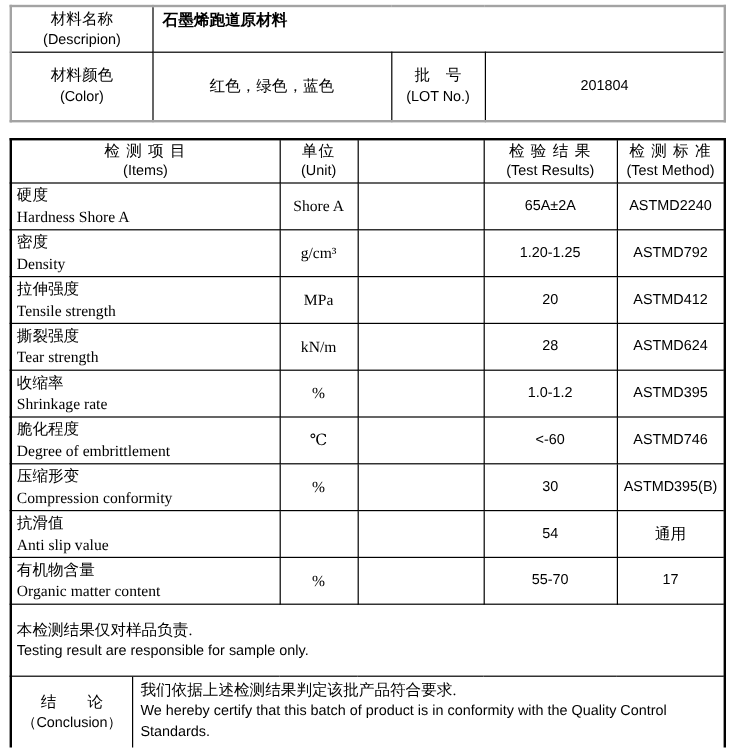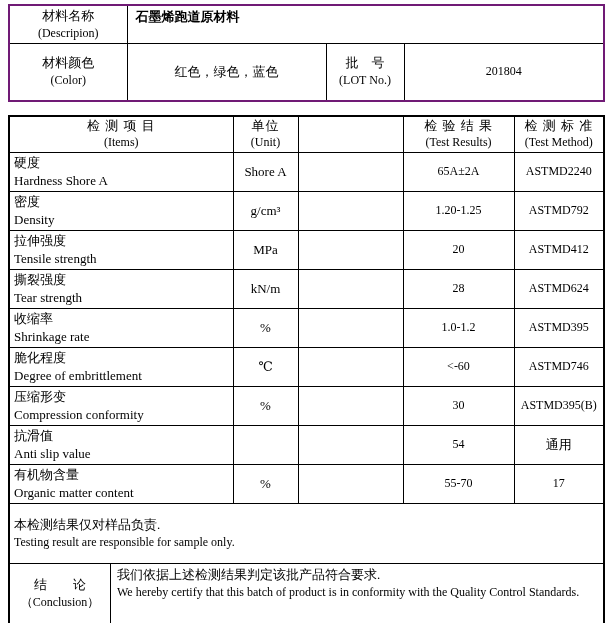--- a/index.html
+++ b/index.html
@@ -2,25 +2,25 @@
 <html><head>
 <meta charset="utf-8">
 <style>
   html,body{margin:0;padding:0;}
   body{
     width:611px;height:623px;background:#ffffff;color:#000;
     font-family:"Liberation Serif","DejaVu Serif",serif;
     overflow:hidden;
   }
   table{border-collapse:collapse;table-layout:fixed;margin-left:8px;}
-  .info-table{margin-top:4px;width:595px;border:2px solid #701a75;}
+  .info-table{margin-top:4px;width:595px;border:2px solid #a3a3a3;}
   .main-table{margin-top:13px;width:595px;border:2px solid #000;}
   td{border:1px solid #000;padding:0;vertical-align:middle;}
   .zh{font-size:13px;line-height:18px;}
-  .mono{font-family:Liberation Serif, serif;font-size:12px;line-height:17px;}
+  .mono{font-family:Liberation Sans, sans-serif;font-size:12px;line-height:17px;}
   .center{text-align:center;}
   .label-cell{text-align:center;}
   .top-cell{vertical-align:top;}
   .top-cell .zh{padding:2px 8px 0 8px;font-weight:bold;}
   .item-cell{vertical-align:top;padding:1px 4px;}
   .item-en{font-size:13px;line-height:18px;font-family:Liberation Serif, serif;}
   .head-zh{font-size:13px;line-height:17px;letter-spacing:1px;}
   .note-cell{padding:12px 4px;vertical-align:top;}
   .conc-td{padding:0;}
   .conc-wrap{display:flex;min-height:60px;}

